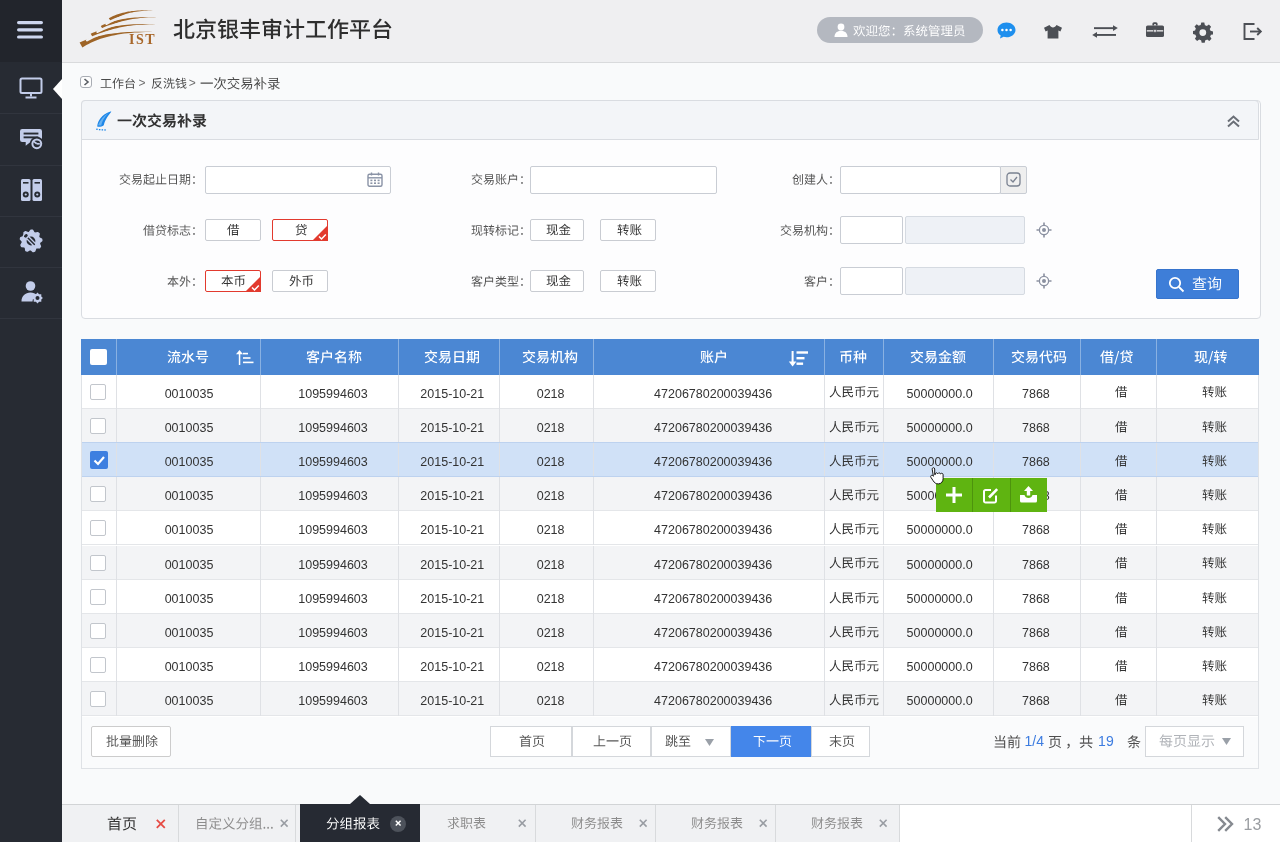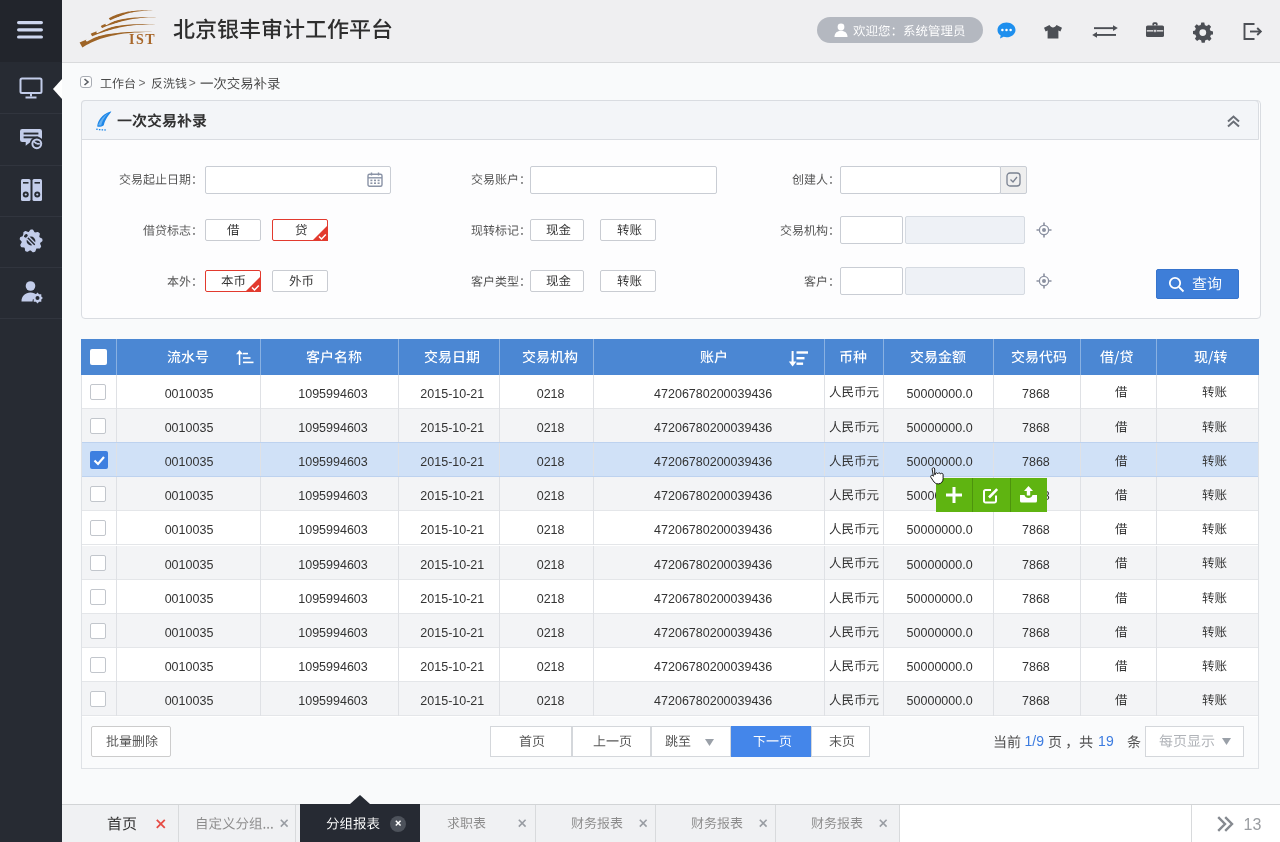--- a/index.html
+++ b/index.html
@@ -884,21 +884,21 @@
 <svg class="cj" style="left:827.9px;top:731.4px;" width="28" height="20">
     <g transform="translate(1,14.9)">
       <use href="#g38" fill="#555555"></use>
     </g>
   </svg>
 <svg class="cj" style="left:991.5px;top:731.1px;" width="30" height="21">
     <g transform="translate(1,16.1)">
       <use href="#g39" fill="#4d4d4d"></use>
     </g>
   </svg>
-<div class="lt" style="left:1024.5px;top:732.2px;font-size:14px;line-height:19.6px;color:#3c7ce0;font-weight:400;font-family:'Liberation Sans';">1/9</div>
+<div class="lt" style="left:1024.5px;top:732.2px;font-size:14px;line-height:19.6px;color:#3c7ce0;font-weight:400;font-family:'Liberation Sans';">1/4</div>
 <svg class="cj" style="left:1047.0px;top:731.1px;" width="47" height="21">
     <g transform="translate(1,16.1)">
       <use href="#g40" fill="#4d4d4d"></use>
     </g>
   </svg>
 <div class="lt" style="left:1098.1px;top:732.2px;font-size:14px;line-height:19.6px;color:#3c7ce0;font-weight:400;font-family:'Liberation Sans';">19</div>
 <svg class="cj" style="left:1126.0px;top:731.1px;" width="16" height="21">
     <g transform="translate(1,16.1)">
       <use href="#g41" fill="#4d4d4d"></use>
     </g>

